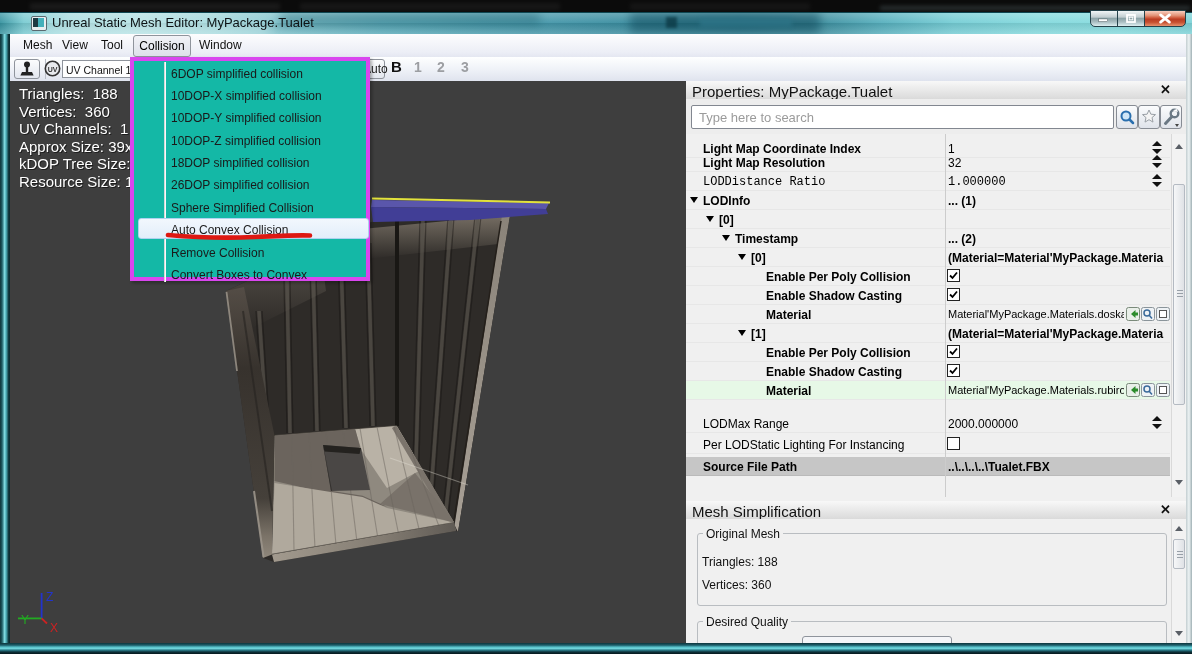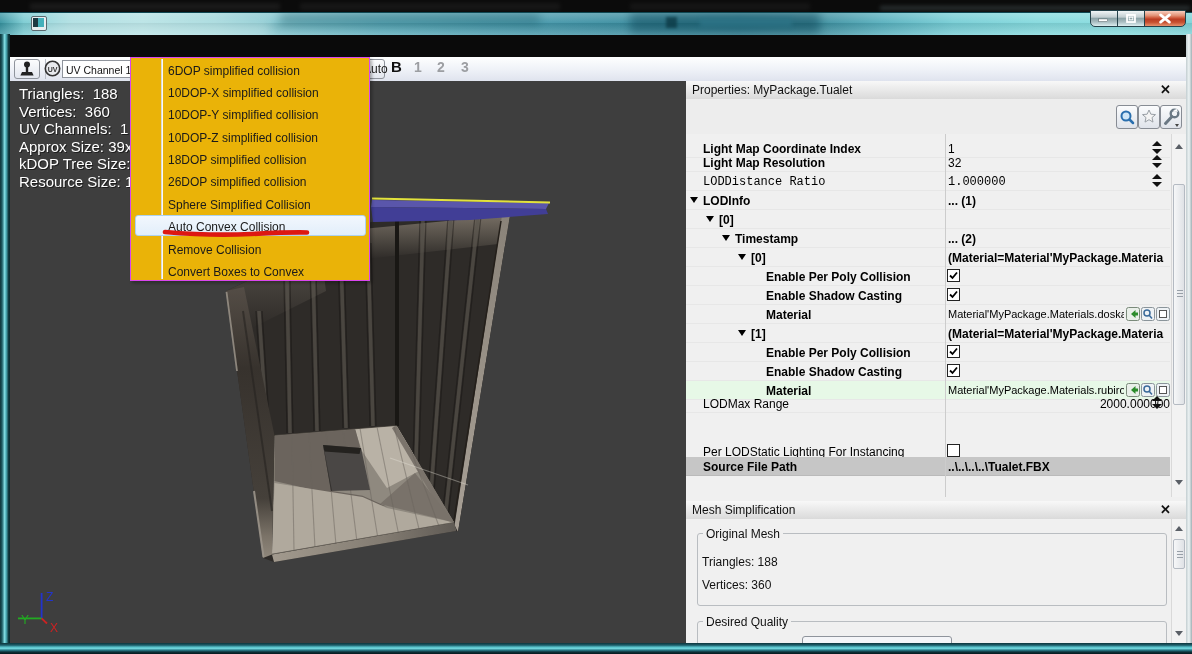--- a/index.html
+++ b/index.html
@@ -37,21 +37,21 @@
  background:linear-gradient(180deg,#feffff,#eef1f7 55%,#dfe3ee);border-bottom:1px solid #c6cad4;}
 .tbtn{position:absolute;border:1px solid #8f949c;border-radius:3px;background:linear-gradient(180deg,#fbfcfd,#e3e7ef);box-sizing:border-box;}
 
 #viewport{left:10px;top:81px;width:676px;height:562px;background:#3e3e3e;overflow:hidden;}
 #stats{position:absolute;left:9px;top:4px;color:#fff;font-size:15px;line-height:17.6px;white-space:pre;width:112px;overflow:hidden;
  text-shadow:1px 1px 0 rgba(0,0,0,.55);}
 
 #rpanel{left:686px;top:81px;width:500px;height:562px;background:#f0f0f0;overflow:hidden;}
 .phead{position:absolute;left:0;width:500px;height:18px;
  background:linear-gradient(180deg,#f8f8f8,#dadada);border-bottom:1px solid #9f9f9f;}
-.phead .t{position:absolute;left:6px;top:2px;font-size:12px;color:#111;}
+.phead .t{position:absolute;left:6px;top:2px;font-size:15px;color:#111;}
 .phead .x{position:absolute;left:474px;top:1px;font-size:13px;font-weight:bold;color:#111;}
 
 #searchrow{position:absolute;left:0;top:18px;width:500px;height:35px;background:#ededed;}
 #searchbox{position:absolute;left:5px;top:6px;width:423px;height:24px;background:#fff;border:1px solid #828790;border-radius:2px;box-sizing:border-box;}
 #searchbox .ph{position:absolute;left:7px;top:4px;font-size:13px;color:#9b9b9b;}
 .sbtn{position:absolute;top:6px;width:22px;height:24px;border:1px solid #878c94;border-radius:3px;background:linear-gradient(180deg,#fbfcfd,#dfe3ea);box-sizing:border-box;}
 
 #grid{position:absolute;left:0;top:53px;width:500px;height:363px;background:#f0f0f0;}
 .prow{position:absolute;left:0;width:484px;height:19px;border-bottom:1px solid #e7e7e7;box-sizing:border-box;}
 .pname{position:absolute;top:3px;font-size:12px;color:#000;white-space:nowrap;}
@@ -68,21 +68,21 @@
 .dn{border-top:5px solid #5a5f66;}
 
 .spin{position:absolute;width:9px;height:14px;}
 .spin:before{content:"";position:absolute;left:0;top:0;border-left:5px solid transparent;border-right:5px solid transparent;border-bottom:5.5px solid #111;}
 .spin:after{content:"";position:absolute;left:0;top:8px;border-left:5px solid transparent;border-right:5px solid transparent;border-top:5.5px solid #111;}
 
 #mspanel{position:absolute;left:0;top:438px;width:500px;height:104px;background:#f0f0f0;}
 .gbox{position:absolute;border:1px solid #b9bdc1;border-radius:3px;}
 .glabel{position:absolute;font-size:12px;color:#111;background:#f0f0f0;padding:0 3px;}
 
-#dropdown{left:130px;top:57px;width:240px;height:224px;background:#eab308;border:1px solid #d946ef;box-sizing:border-box;box-shadow:2px 2px 3px rgba(0,0,0,.3);}
+#dropdown{left:130px;top:57px;width:240px;height:224px;background:#14b8a6;border:4px solid #d946ef;box-sizing:border-box;box-shadow:2px 2px 3px rgba(0,0,0,.3);}
 #dropdown .gut{position:absolute;left:30px;top:1px;width:1px;height:220px;background:#d8d8d8;border-right:1px solid #fafafa;}
 .ditem{position:absolute;left:37px;font-size:12px;color:#1a1a1a;white-space:nowrap;}
 #dhl{position:absolute;left:4px;top:157px;width:231px;height:21px;border:1px solid #aed2ef;border-radius:3px;background:linear-gradient(180deg,#f2f7fd,#e2eefa);box-sizing:border-box;}
 
 #lborder{left:0;top:34px;width:10px;height:620px;background:linear-gradient(90deg,#0e3338 0%,#1d5a62 20%,#7fd8de 45%,#4fb3bd 60%,#123a40 85%,#0a262b 100%);}
 #rborder{left:1186px;top:34px;width:6px;height:620px;background:linear-gradient(90deg,#c2cdd0,#eef4f5 50%,#9fb0b4);}
 #bborder{left:0px;top:643px;width:1192px;height:11px;background:linear-gradient(180deg,#0e343b 0%,#1d5f6b 20%,#59c3cc 38%,#6ed2d9 50%,#2a7c8a 65%,#0d3038 82%,#06181c 100%);}
 </style>
 </head>
 <body>
@@ -100,39 +100,47 @@
   <div style="position:absolute;left:630px;top:0px;width:190px;height:20px;background:#10495a;filter:blur(5px);opacity:.5"></div>
   <div style="position:absolute;left:700px;top:5px;width:92px;height:9px;background:#2d7487;filter:blur(2px);opacity:.8"></div>
   <div style="position:absolute;left:666px;top:4px;width:11px;height:11px;background:#0c3a46;filter:blur(1.5px);opacity:.8"></div>
   <div style="position:absolute;left:280px;top:0px;width:260px;height:12px;background:#14505e;filter:blur(5px);opacity:.35"></div>
   <div style="position:absolute;left:40px;top:10px;width:230px;height:14px;background:#cdeef0;filter:blur(6px);opacity:.5"></div>
 </div>
 <div class="abs" id="titleicon">
       <div class="l"></div>
       <div class="r"></div>
     </div>
+<div class="abs" id="titletext">Unreal Static Mesh Editor: MyPackage.Tualet</div>
 <div class="abs" id="winbtns">
   <div class="wbtn" id="btnmin">
         <svg class="glyph" viewBox="0 0 28 17">
           <rect x="8" y="9" width="10" height="3" fill="#fff" stroke="#3a4a4e" stroke-width=".5"></rect>
         </svg>
       </div>
   <div class="wbtn" id="btnmax">
         <svg class="glyph" viewBox="0 0 28 17">
           <rect x="9.5" y="4.5" width="9" height="8" fill="none" stroke="#fff" stroke-width="2"></rect>
           <rect x="12" y="7" width="4" height="3" fill="none" stroke="#fff" stroke-width="1"></rect>
         </svg>
       </div>
   <div class="wbtn" id="btnclose">
         <svg class="glyph" viewBox="0 0 42 17">
           <path d="M16 4.5 L26 12.5 M26 4.5 L16 12.5" stroke="#fff" stroke-width="3.2" stroke-linecap="round"></path>
         </svg>
       </div>
 </div>
 
+<div class="abs" id="menubar">
+  <div class="mitem" style="left:13px;">Mesh</div>
+  <div class="mitem" style="left:52px;">View</div>
+  <div class="mitem" style="left:91px;">Tool</div>
+  <div id="mcollision">Collision</div>
+  <div class="mitem" style="left:189px;">Window</div>
+</div>
 
 <div class="abs" id="toolbar">
   <div class="tbtn" style="left:4px;top:2px;width:26px;height:20px;">
     <svg width="24" height="18" viewBox="0 0 24 18">
           <circle cx="12" cy="4.5" r="3" fill="#222"></circle>
           <rect x="10.8" y="6" width="2.4" height="6" fill="#222"></rect>
           <path d="M7 12 h10 l1.6 3.5 h-13.2 z" fill="#222"></path>
         </svg>
   </div>
   <div style="position:absolute;left:35px;top:2px;width:1px;height:20px;background:#b9bdc6;"></div>
@@ -292,20 +300,23 @@
     <text x="40" y="551" font-size="12" fill="#cc2222" font-family="Liberation Sans">X</text>
   </svg>
 </div>
 
 <div class="abs" id="rpanel">
   <div class="phead" style="top:0;">
         <div class="t">Properties: MyPackage.Tualet</div>
         <div class="x">✕</div>
       </div>
   <div id="searchrow">
+    <div id="searchbox">
+          <div class="ph">Type here to search</div>
+        </div>
     <div class="sbtn" style="left:430px;"><svg width="20" height="22" viewBox="0 0 20 22">
             <circle cx="9" cy="10" r="4.5" fill="#cfe6f7" stroke="#2a6fae" stroke-width="2"></circle>
             <path d="M12.5 13.5 L16 17" stroke="#2a6fae" stroke-width="2.5" stroke-linecap="round"></path>
           </svg></div>
     <div class="sbtn" style="left:452px;"><svg width="20" height="22" viewBox="0 0 20 22">
             <path d="M10 4 l1.9 4.2 4.6.4 -3.5 3 1 4.5 -4 -2.4 -4 2.4 1 -4.5 -3.5 -3 4.6 -.4 z" fill="#f4f4f4" stroke="#9aa0a6" stroke-width="1"></path>
           </svg></div>
     <div class="sbtn" style="left:474px;"><svg width="20" height="22" viewBox="0 0 20 22">
             <path d="M4.5 17.5 L11 10.5" stroke="#6a7884" stroke-width="3" stroke-linecap="round"></path>
             <circle cx="13.5" cy="7.5" r="3.8" fill="none" stroke="#6a7884" stroke-width="2.4"></circle>
@@ -408,26 +419,26 @@
                 <rect x="0.5" y="0.5" width="13" height="13" fill="#e9efe9" stroke="#7a8a7a" rx="2"></rect>
                 <path d="M9.5 3 L5 7 L9.5 11 L9.5 8.5 H12 V5.5 H9.5 Z" fill="#2c8c2c"></path>
                 <rect x="15.5" y="0.5" width="13" height="13" fill="#eef2f5" stroke="#8a949a" rx="2"></rect>
                 <circle cx="21" cy="6" r="3" fill="none" stroke="#3a6a9a" stroke-width="1.5"></circle>
                 <path d="M23 8 L26 11.5" stroke="#3a6a9a" stroke-width="1.5"></path>
                 <rect x="30.5" y="0.5" width="13" height="13" fill="#eef2f5" stroke="#8a949a" rx="2"></rect>
                 <rect x="33.5" y="3.5" width="7" height="7" fill="#fff" stroke="#555"></rect>
               </g>
             </svg></span>
         </div>
-  <div class="prow" style="top:260px;text-align:right;">
+  <div class="prow" style="top:280px;">
           <div class="pname" style="left:17px;">LODMax Range</div>
           <div class="pval">2000.000000</div>
           <div class="spin" style="left:466px;top:2px;"></div>
         </div>
-  <div class="prow" style="top:308px;">
+  <div class="prow" style="top:301px;">
           <div class="pname" style="left:17px;">Per LODStatic Lighting For Instancing</div>
           <div class="cb"></div>
         </div>
   <div class="prow" style="top:323px;background:#c6c6c6;border-bottom:1px solid #bababa;">
           <div class="pname b" style="left:17px;">Source File Path</div>
           <div class="pval b">..\..\..\..\Tualet.FBX</div>
         </div>
   <div class="vline"></div>
   </div>
 

